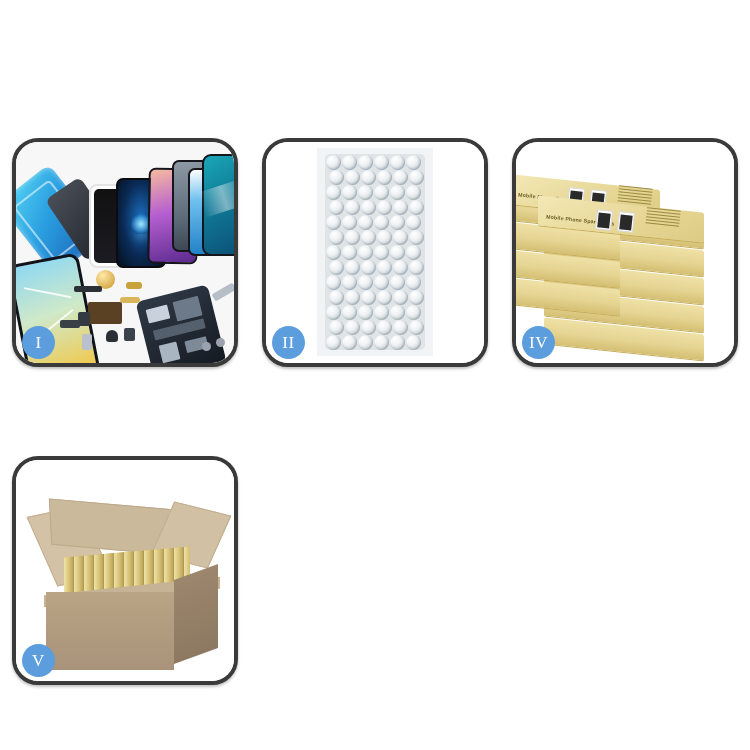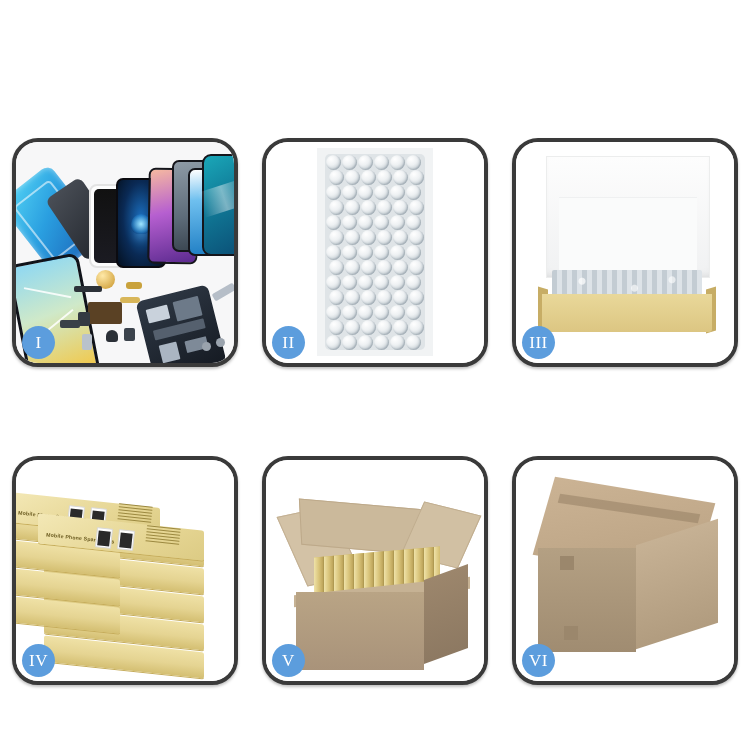--- a/index.html
+++ b/index.html
@@ -425,30 +425,20 @@
             <span class="bub" style="left: 17px; top: 181px;"></span>
             <span class="bub" style="left: 33px; top: 181px;"></span>
             <span class="bub" style="left: 49px; top: 181px;"></span>
             <span class="bub" style="left: 65px; top: 181px;"></span>
             <span class="bub" style="left: 81px; top: 181px;"></span>
           </div>
       </div>
       <div class="badge">II</div>
     </div>
 
-    <div class="panel">
-      <div class="scene p3">
-        <div class="b3-lid"></div>
-        <div class="b3-left"></div>
-        <div class="b3-right"></div>
-        <div class="b3-inner"></div>
-        <div class="b3-front"></div>
-      </div>
-      <div class="badge">III</div>
-    </div>
 
     <div class="panel">
       <div class="scene p4">
         <div class="stack" id="stack">
             <div class="ybox" style="left: 28px; top: 72px; width: 160px; transform: skewY(6deg);"></div>
             <div class="ybox" style="left: 28px; top: 100px; width: 160px; transform: skewY(6deg);"></div>
             <div class="ybox" style="left: 28px; top: 128px; width: 160px; transform: skewY(6deg);"></div>
             <div class="ybox" style="left: 28px; top: 156px; width: 160px; transform: skewY(6deg);"></div>
             <div class="ybox" style="left: 28px; top: 184px; width: 160px; transform: skewY(6deg);"></div>
             <div class="ybox" style="left: -6px; top: 58px; width: 110px; transform: skewY(6deg);"></div>
@@ -504,27 +494,15 @@
             <i style="left: 110px;"></i>
             <i style="left: 120px;"></i>
           </div>
         <div class="c5-rim"></div>
         <div class="c5-front"></div>
         <div class="c5-side"></div>
       </div>
       <div class="badge">V</div>
     </div>
 
-    <div class="panel">
-      <div class="scene p6">
-        <div class="c6-tape"></div>
-        <div class="c6-top"></div>
-        <div class="c6-seam"></div>
-        <div class="c6-front"></div>
-        <div class="c6-side"></div>
-        <div class="c6-tab t1"></div>
-        <div class="c6-tab t2"></div>
-      </div>
-      <div class="badge">VI</div>
-    </div>
 
   </div>
 </div>
 
 </body></html>

